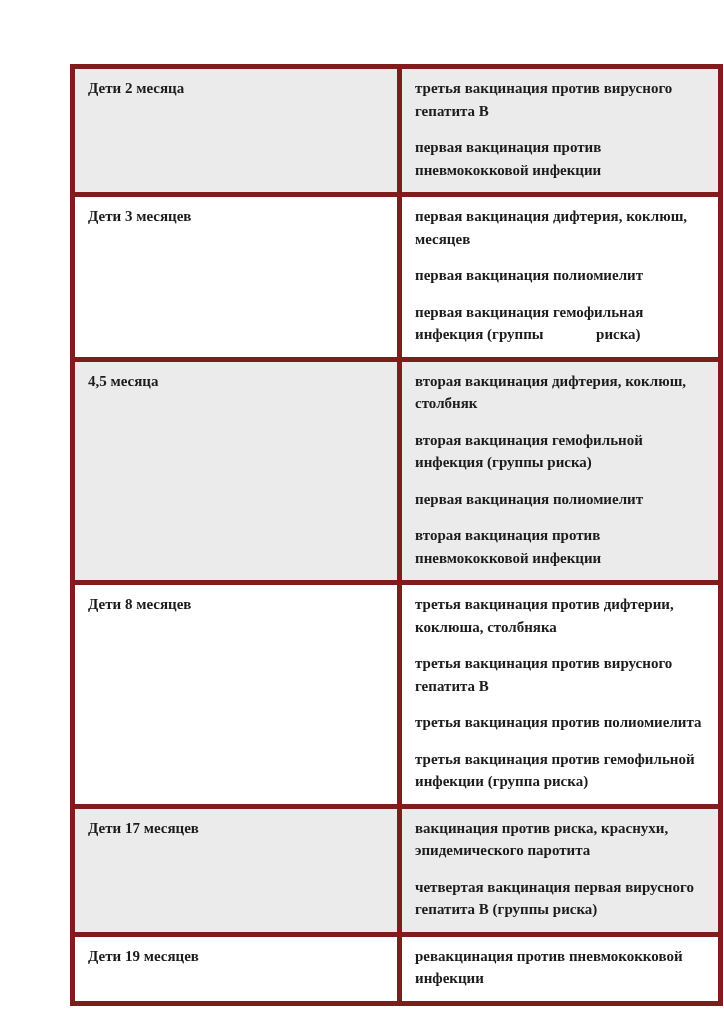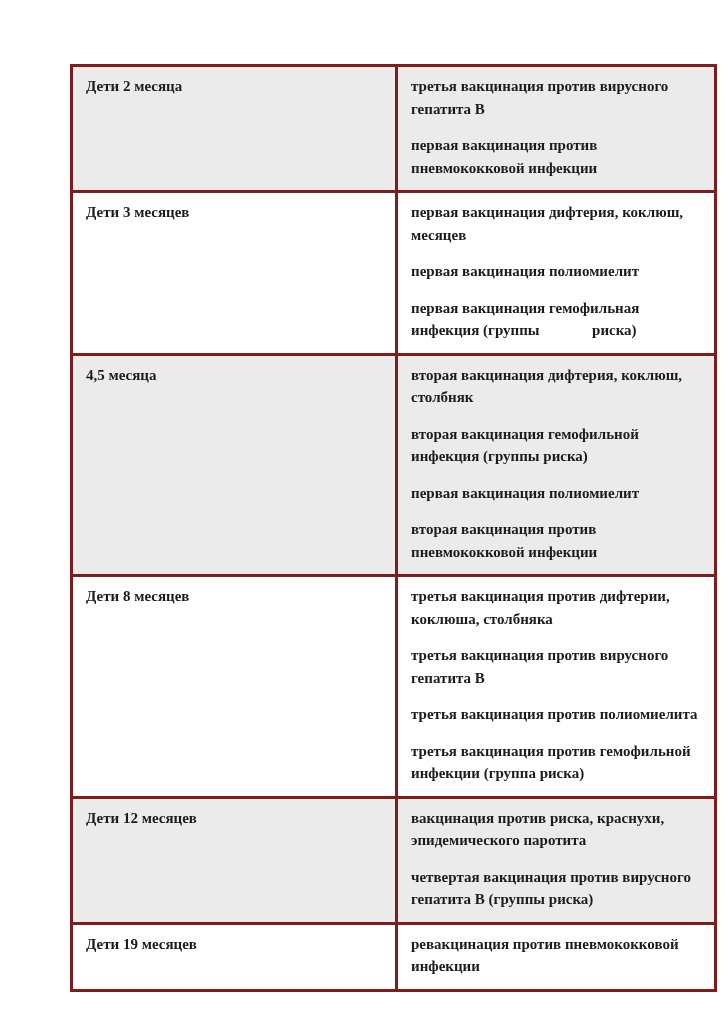--- a/index.html
+++ b/index.html
@@ -22,21 +22,21 @@
   }
   table.schedule {
     position: absolute;
     left: 70px;
     top: 64px;
     width: 586px;
     border-collapse: collapse;
     table-layout: fixed;
   }
   table.schedule td {
-    border: 3px solid #7f1d1d;
+    border: 5px solid #7f1d1d;
     vertical-align: top;
     padding: 8px 13px 11px 13px;
     font-size: 15px;
     line-height: 1.5;
   }
   td.age-cell {
     width: 296px;
     font-weight: bold;
   }
   td.vaccine-cell {
@@ -95,25 +95,25 @@
     </td>
     <td class="vaccine-cell">
             <p>третья вакцинация против дифтерии, коклюша, столбняка</p>
             <p>третья вакцинация против вирусного гепатита В</p>
             <p>третья вакцинация против полиомиелита</p>
             <p>третья вакцинация против гемофильной инфекции (группа риска)</p>
           </td>
   </tr>
         <tr class="shaded">
     <td class="age-cell">
-      <span>Дети 12 месяцев</span>
+      <span>Дети 17 месяцев</span>
     </td>
     <td class="vaccine-cell">
             <p>вакцинация против риска, краснухи, эпидемического паротита</p>
-            <p>четвертая вакцинация против вирусного гепатита В (группы риска)</p>
+            <p>четвертая вакцинация первая вирусного гепатита В (группы риска)</p>
           </td>
   </tr>
         <tr>
     <td class="age-cell">
       <span>Дети 19 месяцев</span>
     </td>
     <td class="vaccine-cell">
             <p>ревакцинация против пневмококковой инфекции</p>
           </td>
   </tr>

